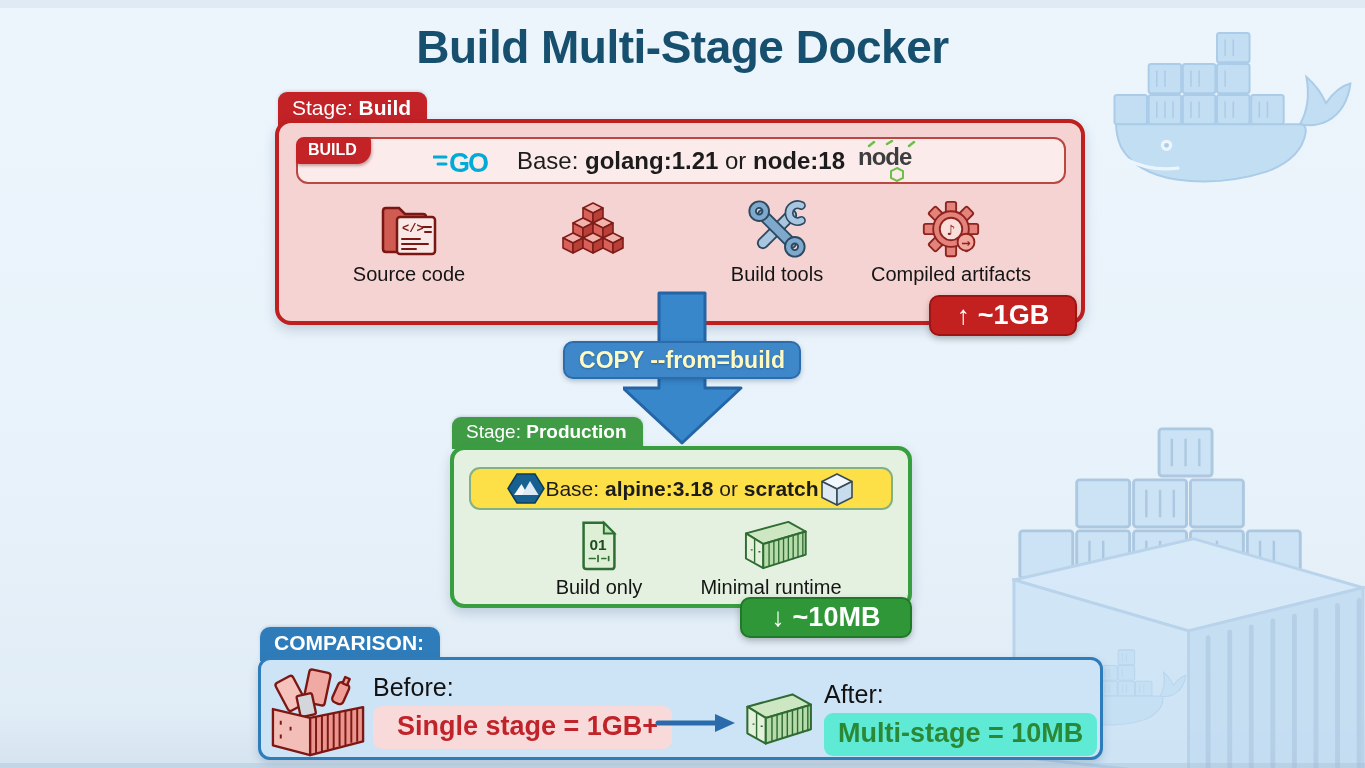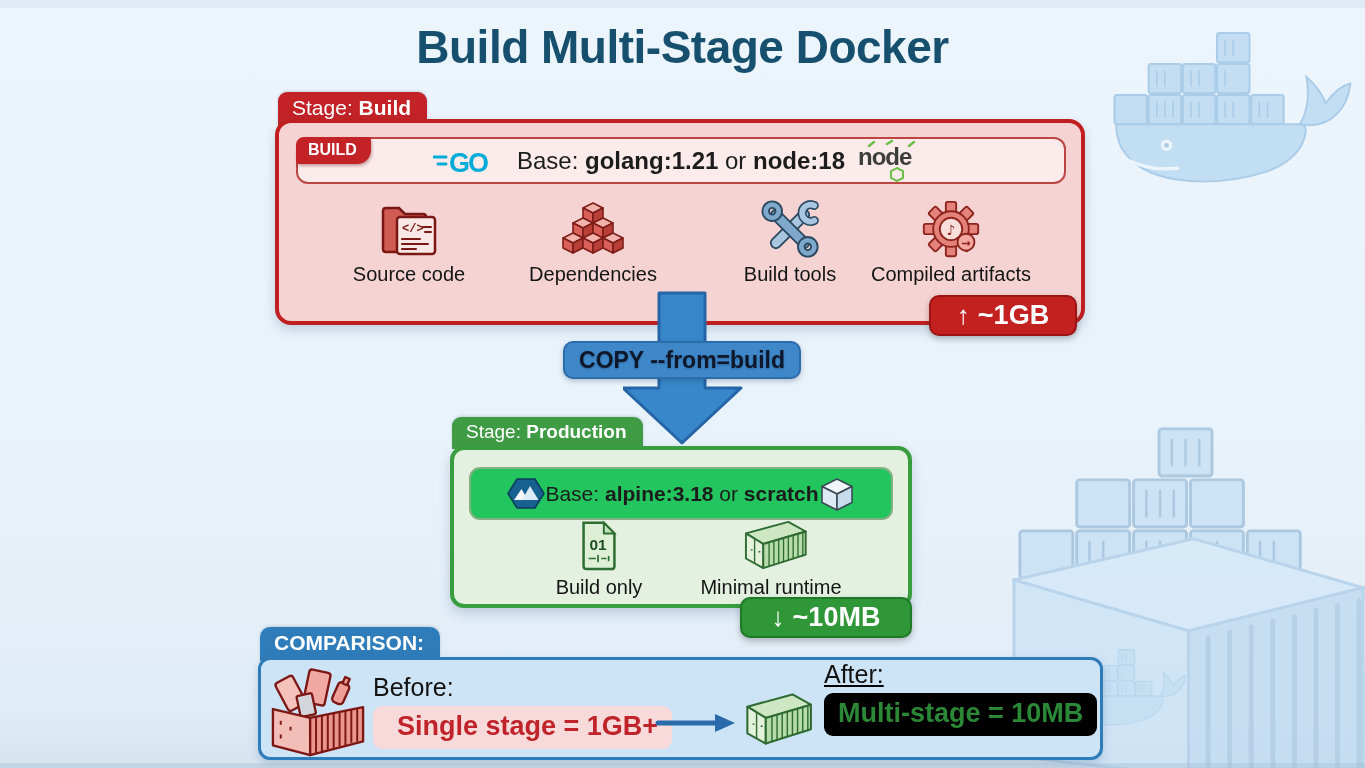--- a/index.html
+++ b/index.html
@@ -35,22 +35,22 @@
   .stagebox.green { background:#e4f1e1; border:4px solid #389e3f; border-radius:14px; }
 
   .innerbar {
     position:absolute; display:flex; align-items:center; justify-content:center; gap:12px;
   }
   .innerbar.red {
     left:17px; top:14px; width:770px; height:47px;
     background:#fcebeb; border:2px solid #bb4642; border-radius:12px;
   }
   .innerbar.green {
-    left:15px; top:17px; width:424px; height:53px;
-    background:#22c55e; border:2px solid #84b183; border-radius:11px; gap:0;
+    left:15px; top:17px; width:424px; height:43px;
+    background:#fde047; border:2px solid #84b183; border-radius:11px; gap:0;
   }
   .basetext { font-size:24px; color:#1c1c1c; white-space:pre; }
   .basetext b { font-weight:bold; }
   .innerbar.green .basetext { font-size:21px; }
 
   .build-badge {
     position:absolute; left:-2px; top:-2px;
     background:#c32227; color:#fff; font-weight:bold; font-size:16px;
     padding:4px 14px 5px 12px; border-radius:8px 4px 14px 4px;
     box-shadow:1px 2px 3px rgba(100,20,20,.35);
@@ -67,40 +67,40 @@
     box-shadow:0 3px 6px rgba(40,40,40,.3);
   }
   .size-badge.red   { background:#c32020; border:2px solid #9e1414; }
   .size-badge.green { background:#2f9737; border:2px solid #1f7a28; }
   .size-badge .arrow { font-size:26px; font-weight:bold; }
 
   .copy-chip {
     position:absolute; left:563px; top:333px; width:238px; height:38px;
     background:#3e88c9; border:2px solid #2d6cab; border-radius:10px;
     display:flex; align-items:center; justify-content:center;
-    color:#0f172a; font-weight:bold; font-size:23px;
+    color:#fef9c3; font-weight:bold; font-size:23px;
     box-shadow:0 2px 5px rgba(30,60,100,.3); z-index:4;
     text-shadow:0 1px 2px rgba(20,50,90,.4);
   }
   .big-arrow { position:absolute; left:623px; top:283px; z-index:3; }
 
   .cmp-box {
     position:absolute; left:258px; top:649px; width:845px; height:103px;
     background:#cde4f6; border:3px solid #2f7cba; border-radius:12px;
     box-shadow:0 4px 9px rgba(50,80,120,.22);
   }
   .grp-label { font-size:25px; color:#121212; margin-bottom:4px; }
   .value-chip {
     display:inline-block; font-weight:bold; font-size:27px;
     padding:5px 14px 7px 14px; border-radius:9px; white-space:nowrap;
   }
   .value-chip.pink  { background:#f8dada; color:#c0242a;padding-left:24px; }
-  .value-chip.lime  { background:#000000; color:#2b8836; }
+  .value-chip.lime  { background:#5eead4; color:#2b8836; }
   .before-group { position:absolute; left:112px; top:13px; }
-  .after-group  { position:absolute; left:563px; top:0;text-decoration:underline; }
+  .after-group  { position:absolute; left:563px; top:20px; }
 
   .bottom-strip {
     position:absolute; left:0; bottom:0; width:100%; height:13px;
     background:rgba(160,185,210,.35);
   }
 </style>
 </head>
 <body>
 
 <div class="canvas">
@@ -234,24 +234,23 @@
                 <polygon points="32,44 42,39 42,49 32,54" fill="#b84038"></polygon>
               </g>
             <g>
                 <polygon points="52,34 62,39 52,44 42,39" fill="#f2b3ad"></polygon>
                 <polygon points="42,39 52,44 52,54 42,49" fill="#d96159"></polygon>
                 <polygon points="52,44 62,39 62,49 52,54" fill="#b84038"></polygon>
               </g>
           </g>
         </svg>
       </div>
-      <div class="item-label">Dependencies</div>
-    </div>
-
-    <div class="stage-item b-item" style="left:416px; top:72px; width:190px;">
+    </div>
+
+    <div class="stage-item b-item" style="left:403px; top:72px; width:190px;">
       <div class="icon-wrap">
         <svg width="64" height="60" viewBox="0 0 64 64">
           <line x1="17" y1="47" x2="47" y2="17" stroke="#2b4a61" stroke-width="13" stroke-linecap="round"></line>
           <line x1="17" y1="47" x2="47" y2="17" stroke="#a8c6e0" stroke-width="9" stroke-linecap="round"></line>
           <path d="M58,7 A9,9 0 1 0 58,23" fill="none" stroke="#2b4a61" stroke-width="9.5" stroke-linecap="round"></path>
           <path d="M58,7 A9,9 0 1 0 58,23" fill="none" stroke="#a8c6e0" stroke-width="6" stroke-linecap="round"></path>
           <line x1="17" y1="17" x2="47" y2="47" stroke="#2b4a61" stroke-width="13" stroke-linecap="round"></line>
           <line x1="17" y1="17" x2="47" y2="47" stroke="#7fa9cc" stroke-width="9" stroke-linecap="round"></line>
           <circle cx="13" cy="13" r="7" fill="none" stroke="#2b4a61" stroke-width="9"></circle>
           <circle cx="13" cy="13" r="7" fill="none" stroke="#7fa9cc" stroke-width="5"></circle>

